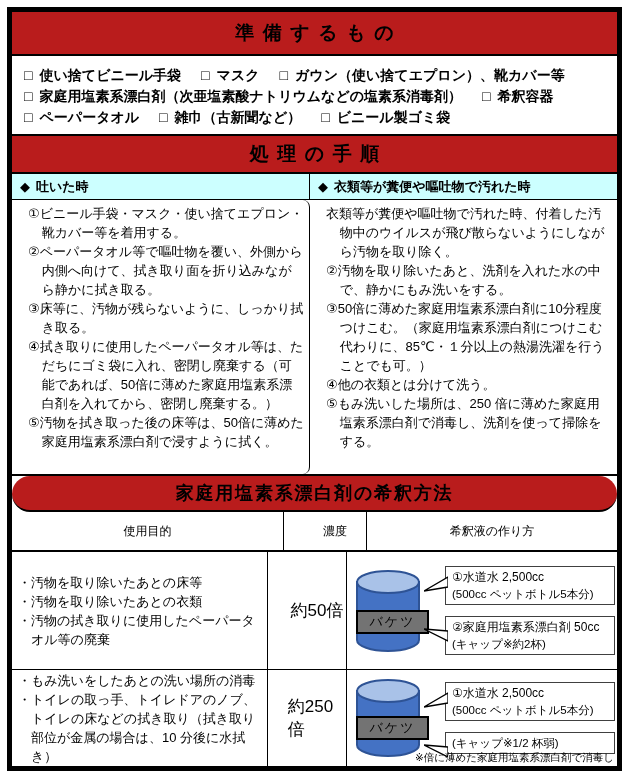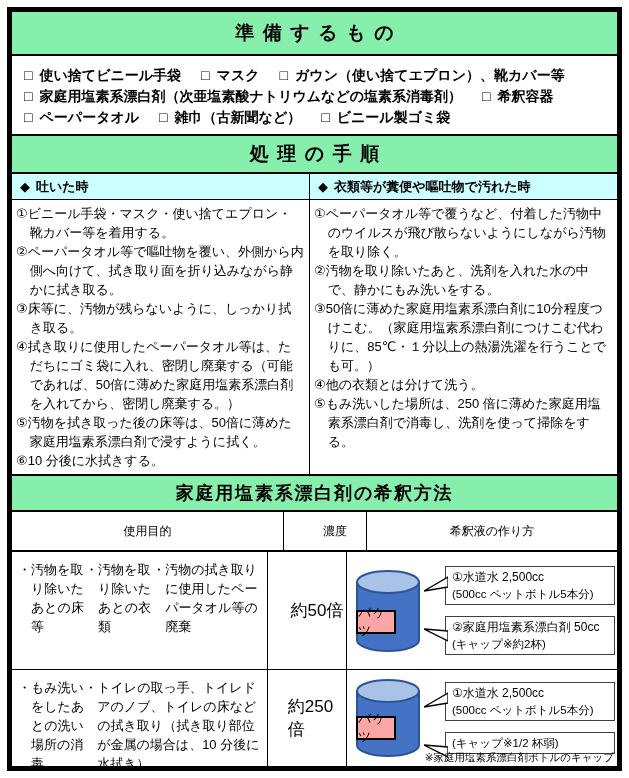--- a/index.html
+++ b/index.html
@@ -9,69 +9,69 @@
     font-family: "Liberation Sans", "DejaVu Sans", sans-serif;
     color:#000;
   }
   .frame {
     margin: 7px; border: 5px solid #000;
     width: 615px; height: 764px; overflow: hidden; background:#fff;
   }
 
   
   .sec-header {
-    background:#86efac; text-align:center; font-weight:bold;
+    background:#b91c1c; text-align:center; font-weight:bold;
     display:flex; align-items:center; justify-content:center;
   }
   .sec-header.big { font-size:19px; letter-spacing:0.45em; padding-left:0.45em; }
   .sec-header.med { font-size:18px; letter-spacing:0.1em; }
 
   .h-prepare { height:44px; border-bottom:2px solid #000; }
   .h-procedure { height:38px; border-bottom:2px solid #000; }
-  .h-dilution { height:36px; border-bottom:2px solid #000; }
+  .h-dilution { height:36px; border-bottom:2px solid #000;border-radius:18px; }
 
   
   .checklist { height:80px; border-bottom:2px solid #000; padding:8px 12px 6px 12px;
                display:flex; flex-direction:column; justify-content:space-around; }
   .chk-line { display:flex; gap:20px; font-size:14px; font-weight:bold; line-height:1.3; }
   .chk-item { display:flex; gap:7px; }
   .chk-glyph { font-weight:normal; }
 
   
   .sub-row { height:26px; border-bottom:1px solid #000; display:flex; background:#ccffff; }
   .sub-cell { font-size:13px; font-weight:bold; display:flex; align-items:center; gap:6px; padding:0 8px; }
   .sub-cell.l { width:298px; border-right:1px solid #000; }
   .sub-cell.r { flex:1; }
   .proc-body { height:276px; border-bottom:2px solid #000; display:flex; }
-  .proc-col { font-size:13px; line-height:19px; padding:4px 5px 4px 4px; }
+  .proc-col { font-size:13px; line-height:19px; padding:4px 5px 4px 16px;border-radius:7px; }
   .proc-col.l { width:298px; border-right:1px solid #000; }
   .proc-col.r { flex:1; }
   .step { padding-left:1.05em; text-indent:-1.05em; }
 
   
   .dil-thead { height:40px; border-bottom:2px solid #000; display:flex; }
   .dil-th { display:flex; align-items:center; justify-content:center; font-size:12px; }
   .dil-row { display:flex; }
   .row1 { height:118px; border-bottom:1px solid #000; }
   .row2 { height:96px; }
   .c-purpose { width:272px; border-right:1px solid #000; }
   .c-conc    { width:63px;  border-right:1px solid #000;margin-left:20px; }
   .c-method  { flex:1; }
   .purpose-cell { padding:8px 6px; font-size:13px; line-height:19px;
-                  display:flex; flex-direction:row; justify-content:center; }
+                  display:flex; flex-direction:column; justify-content:center; }
   .purpose-item { padding-left:1em; text-indent:-1em; }
   .conc-cell { display:flex; align-items:center; justify-content:center; font-size:17px; }
   .method-cell { position:relative; display:flex; align-items:center; padding:4px 2px; }
 
   
   .bucket-wrap { position:relative; width:66px; height:86px; margin-left:6px; flex:none; }
   .bucket-wrap.small { height:80px; }
   .bucket-label {
-    position:absolute; left:1px; top:42px; width:40px; height:24px;
-    background:#fca5a5; border:2px solid #000; font-size:13px; letter-spacing:2px;
+    position:absolute; left:1px; top:42px; width:73px; height:24px;
+    background:#737373; border:2px solid #000; font-size:13px; letter-spacing:2px;
     display:flex; align-items:center; justify-content:center;
   }
   .bucket-wrap.small .bucket-label { top:38px; }
 
   
   .callouts { display:flex; flex-direction:column; gap:11px; margin-left:24px; }
   .callout { position:relative; width:170px; background:#fff; border:1px solid #404040;
              padding:2px 4px 2px 6px; }
   .callout .l1 { font-size:12px; line-height:17px; white-space:nowrap; }
   .callout .l2 { font-size:11.5px; line-height:16px; white-space:nowrap; }
@@ -141,24 +141,23 @@
       <span>衣類等が糞便や嘔吐物で汚れた時</span>
     </div>
   </div>
   <div class="proc-body">
     <div class="proc-col l">
       <div class="step">①ビニール手袋・マスク・使い捨てエプロン・靴カバー等を着用する。</div>
       <div class="step">②ペーパータオル等で嘔吐物を覆い、外側から内側へ向けて、拭き取り面を折り込みながら静かに拭き取る。</div>
       <div class="step">③床等に、汚物が残らないように、しっかり拭き取る。</div>
       <div class="step">④拭き取りに使用したペーパータオル等は、ただちにゴミ袋に入れ、密閉し廃棄する（可能であれば、50倍に薄めた家庭用塩素系漂白剤を入れてから、密閉し廃棄する。）</div>
       <div class="step">⑤汚物を拭き取った後の床等は、50倍に薄めた家庭用塩素系漂白剤で浸すように拭く。</div>
-      <div class="step">⑥10 分後に水拭きする。</div>
     </div>
     <div class="proc-col r">
-      <div class="step">①ペーパータオル等で覆うなど、付着した汚物中のウイルスが飛び散らないようにしながら汚物を取り除く。</div>
+      <div class="step">衣類等が糞便や嘔吐物で汚れた時、付着した汚物中のウイルスが飛び散らないようにしながら汚物を取り除く。</div>
       <div class="step">②汚物を取り除いたあと、洗剤を入れた水の中で、静かにもみ洗いをする。</div>
       <div class="step">③50倍に薄めた家庭用塩素系漂白剤に10分程度つけこむ。（家庭用塩素系漂白剤につけこむ代わりに、85℃・１分以上の熱湯洗濯を行うことでも可。）</div>
       <div class="step">④他の衣類とは分けて洗う。</div>
       <div class="step">⑤もみ洗いした場所は、250 倍に薄めた家庭用塩素系漂白剤で消毒し、洗剤を使って掃除をする。</div>
     </div>
   </div>
 
   <div class="sec-header med h-dilution">
     <span>家庭用塩素系漂白剤の希釈方法</span>
   </div>
@@ -224,17 +223,17 @@
           <div class="l1">①水道水 2,500cc</div>
           <div class="l2">(500cc ペットボトル5本分)</div>
         </div>
         <div class="callout">
           <svg class="pointer" width="24" height="18" viewBox="0 0 24 18">
             <polygon points="0,3 24,5 24,15" fill="#ffffff" stroke="#000" stroke-width="1.3"></polygon>
           </svg>
           <div class="l2">(キャップ※1/2 杯弱)</div>
         </div>
       </div>
-      <div class="footnote">※家庭用塩素系漂白剤ボトルのキャップ</div>
+      <div class="footnote">※倍に薄めた家庭用塩素系漂白剤で消毒し</div>
     </div>
   </div>
 
 </div>
 
 </body></html>

